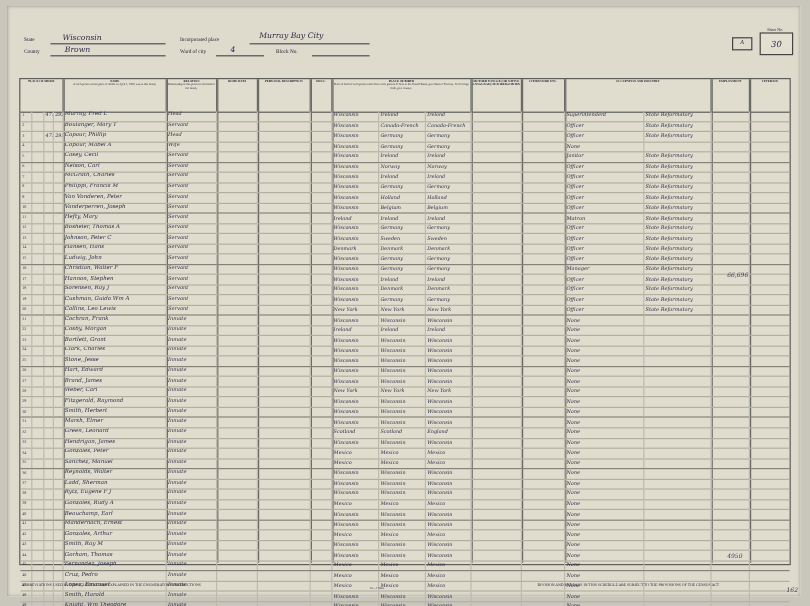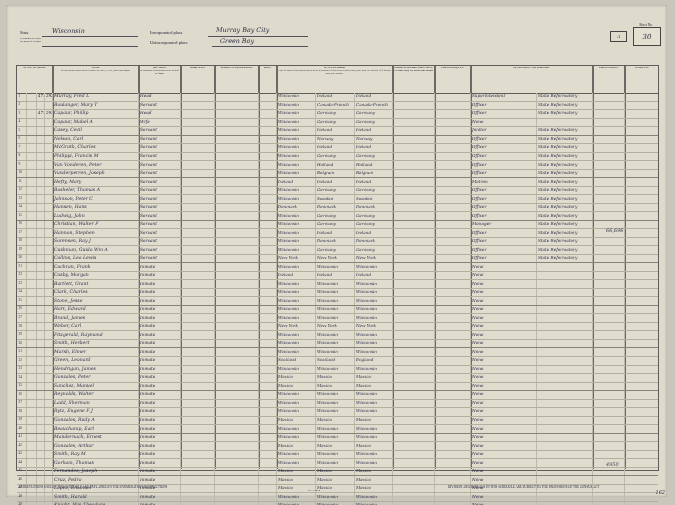--- a/index.html
+++ b/index.html
@@ -54,26 +54,28 @@
     <div class="idblock">
       <div class="idrow">
         <span class="lbl" style="left:0;top:3px">State</span>
         <span class="ul" style="left:22px;top:9px;width:96px"></span>
         <span class="hw" style="left:32px;top:0">Wisconsin</span>
         <span class="lbl" style="left:130px;top:3px">Incorporated place</span>
         <span class="ul" style="left:188px;top:9px;width:100px"></span>
         <span class="hw" style="left:196px;top:-1px">Murray Bay City</span>
       </div>
       <div class="idrow">
-        <span class="lbl" style="left:0;top:0px;width:22px;font-size:2.9px;line-height:1.1">Township or other division of county</span>
+        <span class="lbl" style="left:0;top:3px">County</span>
         <span class="ul" style="left:22px;top:9px;width:96px"></span>
-        <span class="hw" style="left:30px;top:0"></span>
-        <span class="lbl" style="left:130px;top:3px">Unincorporated place</span>
-        <span class="ul" style="left:192px;top:9px;width:96px"></span>
-        <span class="hw" style="left:200px;top:0">Green Bay</span>
+        <span class="hw" style="left:34px;top:0">Brown</span>
+        <span class="lbl" style="left:130px;top:3px">Ward of city</span>
+        <span class="ul" style="left:160px;top:9px;width:40px"></span>
+        <span class="hw" style="left:172px;top:0">4</span>
+        <span class="lbl" style="left:210px;top:3px">Block No.</span>
+        <span class="ul" style="left:240px;top:9px;width:48px"></span>
       </div>
     </div>
 
 
 
     <div class="sheetno">
       <div style="font-size:3.4px;color:#1e1e30;text-align:center">Sheet No.</div>
       <div class="sheetbox">
         <span class="v">30</span>
       </div>

